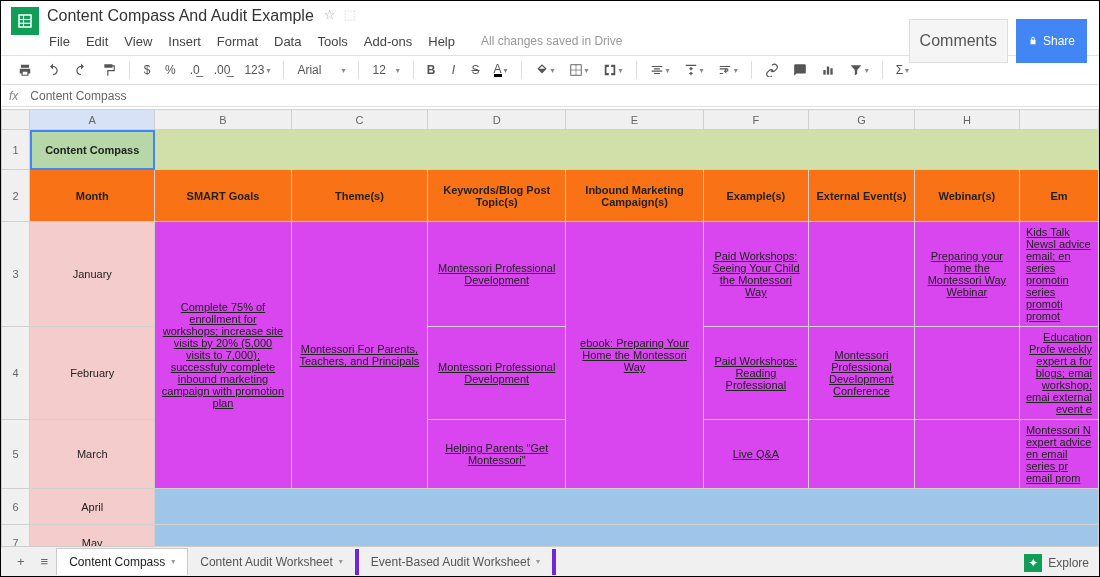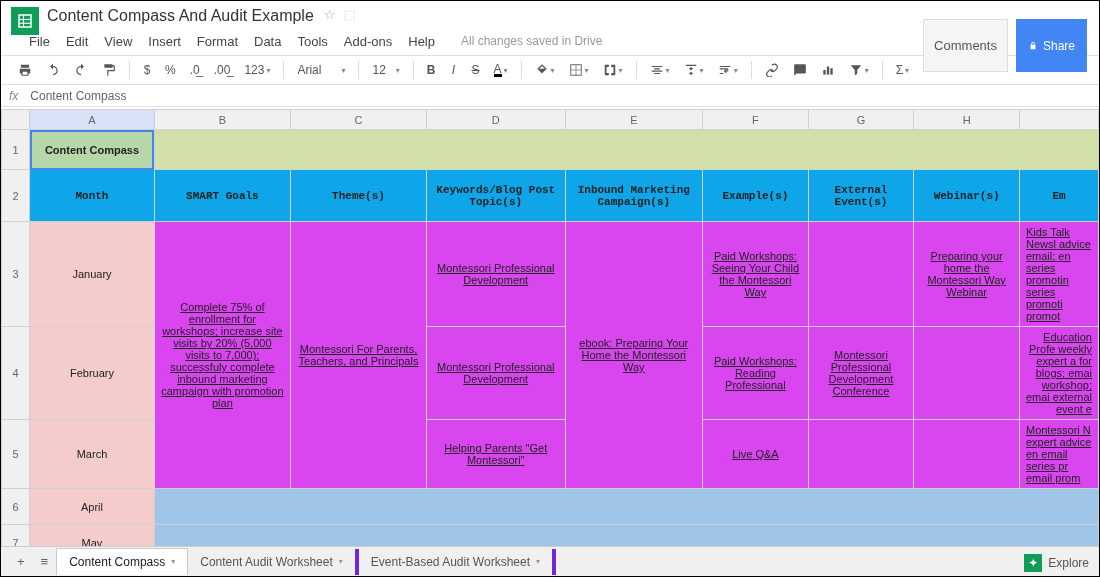--- a/index.html
+++ b/index.html
@@ -6,25 +6,25 @@
   body { font-family: Arial, sans-serif; font-size: 13px; color: #222; background: #fff; width: 1100px; height: 577px; overflow: hidden; position: relative; border: 1px solid #000; }
   
   
   .title-bar { display: flex; align-items: flex-start; padding: 6px 24px 0 10px; height: 30px; }
   .doc-icon { width: 28px; height: 28px; background: #0f9d58; display: flex; align-items: center; justify-content: center; color: #fff; margin-right: 8px; }
   .doc-icon svg { width: 18px; height: 18px; }
   .doc-title { font-size: 16px; color: #333; margin-right: 10px; }
   .title-icons { color: #aaa; font-size: 13px; display: flex; gap: 8px; }
   
   
-  .menu-bar { display: flex; align-items: center; padding: 2px 10px 6px 28px; height: 24px; gap: 16px; font-size: 13px; color: #444; }
+  .menu-bar { display: flex; align-items: center; padding: 2px 10px 6px 48px; height: 24px; gap: 16px; font-size: 13px; color: #444; }
   .menu-bar .menu-item { cursor: pointer; }
   .save-status { color: #999; margin-left: 10px; font-size: 12px; }
   .right-buttons { position: absolute; top: 18px; right: 12px; display: flex; gap: 8px; }
-  .btn-comments { background: #f5f5f5; border: 1px solid #ddd; padding: 18px 10px; font-size: 13px; color: #555; cursor: pointer; }
+  .btn-comments { background: #f5f5f5; border: 1px solid #ddd; padding: 12px 10px; font-size: 16px; color: #555; cursor: pointer; }
   .btn-share { background: #4285f4; color: #fff; border: none; padding: 5px 12px; font-size: 12px; cursor: pointer; display: flex; align-items: center; gap: 5px; }
   .lock-icon { width: 10px; height: 10px; fill: #fff; }
   
   
   .toolbar { border-top: 1px solid #e0e0e0; border-bottom: 1px solid #e0e0e0; height: 30px; display: flex; align-items: center; padding: 0 12px; gap: 4px; font-size: 12px; color: #555; }
   .toolbar .tb { padding: 3px 5px; cursor: pointer; display: flex; align-items: center; justify-content: center; min-width: 18px; }
   .toolbar .sep { width: 1px; height: 18px; background: #ddd; margin: 0 4px; }
   .toolbar .font-name { min-width: 50px; }
   .toolbar .font-size { min-width: 24px; text-align: center; }
   .toolbar svg { width: 14px; height: 14px; fill: #555; }
@@ -58,21 +58,21 @@
   .r1 { height: 40px; }
   .r2 { height: 52px; }
   .r3 { height: 70px; }
   .r4 { height: 90px; }
   .r5 { height: 52px; }
   .r6 { height: 36px; }
   .r7 { height: 36px; }
   
   .hdr-green { background: #b6d7a8; font-weight: bold; }
   .hdr-green-light { background: #d0e0a8; }
-  .hdr-orange { background: #0ea5e9; font-weight: bold; font-family: Liberation Mono, monospace; }
+  .hdr-orange { background: #f97316; font-weight: bold; }
   .cell-pink { background: #f4cccc; }
   .cell-yellow { background: #d946ef; text-decoration: underline; }
   .cell-blue { background: #9fc5e8; }
   
   .active-cell-border { outline: 2px solid #4285f4; outline-offset: -2px; }
   
   
   .sheet-tabs { position: absolute; bottom: 0; left: 0; right: 0; height: 30px; background: #f0f0f0; border-top: 1px solid #ccc; display: flex; align-items: center; padding: 0 8px; gap: 0; }
   .sheet-tabs .tab-btn { padding: 4px 8px; color: #666; cursor: pointer; }
   .sheet-tabs .tab { padding: 6px 12px; font-size: 12px; color: #555; cursor: pointer; border-right: 4px solid #6d28d9; display: flex; align-items: center; gap: 6px; }

